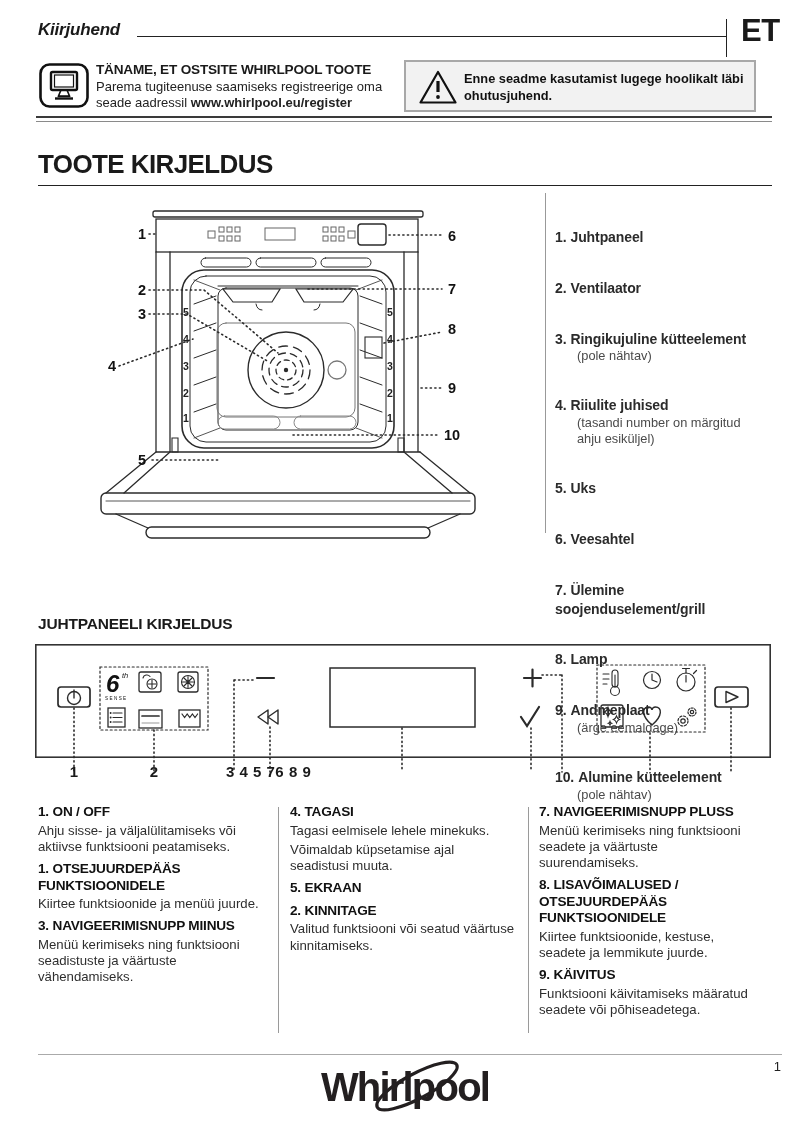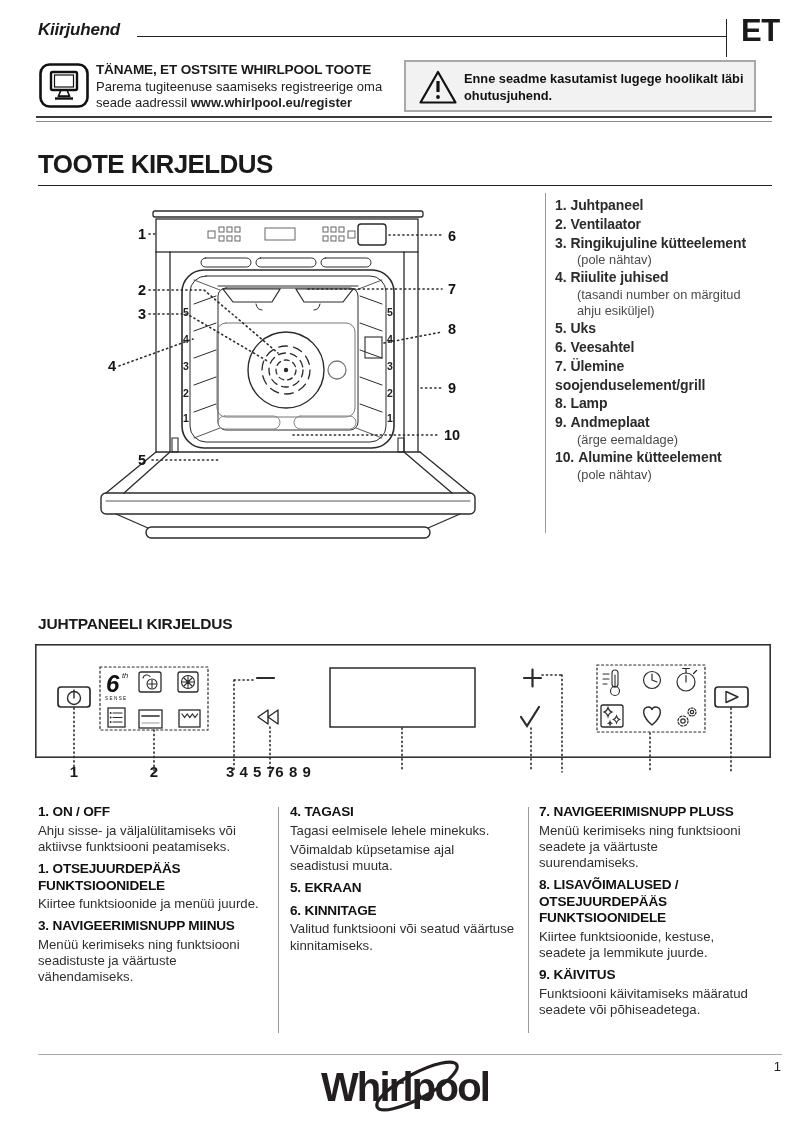--- a/index.html
+++ b/index.html
@@ -27,21 +27,21 @@
   .warning-box { left:404px; top:60px; width:352px; height:52px; background:#f2f2f2; border:2px solid #a8a8a8; }
   .warning-text { position:absolute; left:58px; top:9px; font-size:12.8px; font-weight:bold; line-height:16.5px; color:#111; }
 
   .thick-rule { left:36px; top:116px; width:736px; height:6px; border-top:2.6px solid #3a3a3a; border-bottom:1.2px solid #8a8a8a; }
 
   
   .product-title { left:38px; top:149px; font-size:26px; font-weight:800; letter-spacing:-0.6px; }
   .title-rule { left:38px; top:185px; width:734px; border-top:1.6px solid #222; }
   .list-divider { left:545px; top:193px; width:1.3px; height:340px; background:#999; }
   .product-list { left:555px; top:196px; width:220px; }
-  .product-list .li { font-size:14px; font-weight:bold; color:#2b2b2b; line-height:18.8px; letter-spacing:-0.1px; }
+  .product-list .li { font-size:14px; font-weight:bold; color:#2b2b2b; line-height:18.8px; letter-spacing:-0.1px;margin-top:32px; }
   .product-list .li .num { margin-right:4px; }
   .product-list .note { font-size:12.8px; font-weight:normal; color:#4a4a4a; line-height:16px; margin-left:22px; }
   .product-list .note:empty { display:none; }
 
   
   .panel-title { left:38px; top:615px; font-size:15.5px; font-weight:800; letter-spacing:-0.2px; }
   .panel-num { top:763px; font-size:15px; font-weight:bold; text-align:center; }
   .panel-num-rest { left:226px; top:763px; font-size:15px; font-weight:bold; letter-spacing:0.5px; }
 
   
@@ -360,21 +360,21 @@
   <h4>3. NAVIGEERIMISNUPP MIINUS</h4>
   <p>Menüü kerimiseks ning funktsiooni seadistuste ja väärtuste vähendamiseks.</p>
 </div>
 
 <div class="abs bcol" style="left:290px;width:226px">
   <h4>4. TAGASI</h4>
   <p>Tagasi eelmisele lehele minekuks.</p>
   <p>Võimaldab küpsetamise ajal seadistusi muuta.</p>
   <h4>5. EKRAAN</h4>
 
-  <h4>6. KINNITAGE</h4>
+  <h4>2. KINNITAGE</h4>
   <p>Valitud funktsiooni või seatud väärtuse kinnitamiseks.</p>
 </div>
 
 <div class="abs bcol" style="left:539px;width:214px">
   <h4>7. NAVIGEERIMISNUPP PLUSS</h4>
   <p>Menüü kerimiseks ning funktsiooni seadete ja väärtuste suurendamiseks.</p>
   <h4>8. LISAVÕIMALUSED / OTSEJUURDEPÄÄS FUNKTSIOONIDELE</h4>
   <p>Kiirtee funktsioonide, kestuse, seadete ja lemmikute juurde.</p>
   <h4>9. KÄIVITUS</h4>
   <p>Funktsiooni käivitamiseks määratud seadete või põhiseadetega.</p>

